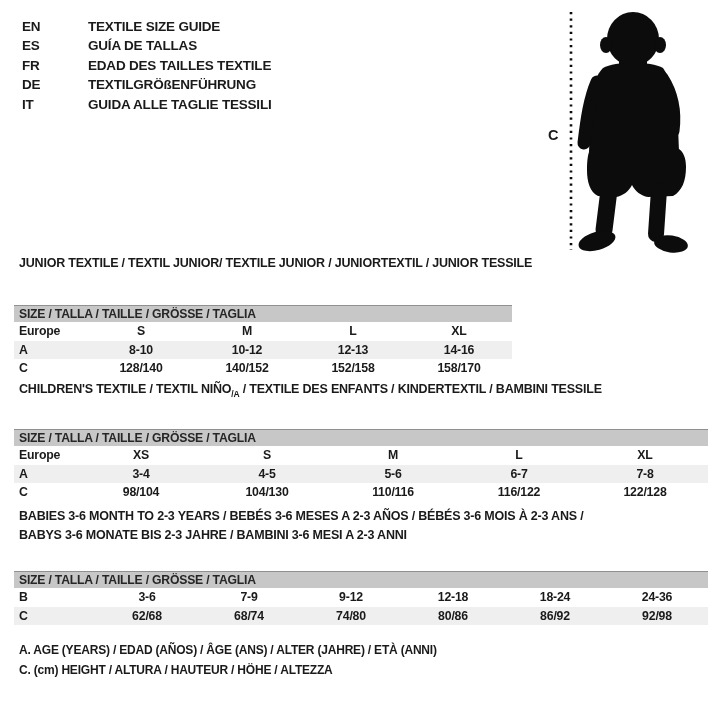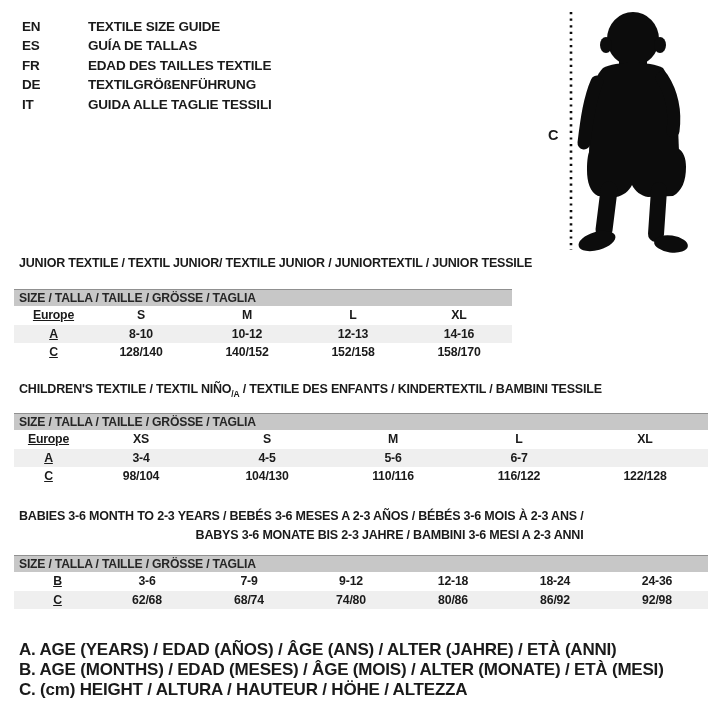--- a/index.html
+++ b/index.html
@@ -16,50 +16,51 @@
   
   .lang-list{left:22px;top:17px;}
   .lang-row{display:flex;line-height:19.4px;font-size:13.5px;gap:20px;}
   .lang-code{width:46px;}
 
   
   .figure-wrap{left:545px;top:0px;width:175px;height:255px;}
   .figure-c-label{left:548px;top:127px;font-size:14.5px;}
 
   
-  .section-heading{font-size:12.5px;white-space:nowrap;text-align:right;}
+  .section-heading{font-size:12.5px;white-space:nowrap;}
   .heading-junior{left:19px;top:256px;}
   .heading-children{left:19px;top:382px;}
   .heading-babies{left:19px;top:507px;line-height:18.5px;}
   .subscript{font-size:8.5px;vertical-align:sub;}
 
   
   .size-table{font-size:12.3px;}
   .tbl-junior{left:14px;top:289px;width:498px;}
   .tbl-children{left:14px;top:413px;width:694px;}
   .tbl-babies{left:14px;top:555px;width:694px;}
   .band{
     height:17px;line-height:17px;
     background:#c7c7c7;
     border-top:1px solid #909090;
     padding-left:5px;
     color:#262626;
     font-size:12.2px;
     box-sizing:border-box;
+    margin-top:16px;
   }
   .trow{display:grid;height:18.6px;line-height:18.6px;align-items:center;}
   .tbl-junior  .trow{grid-template-columns:74px repeat(4,1fr);}
   .tbl-children .trow{grid-template-columns:64px repeat(5,1fr);}
   .tbl-babies  .trow{grid-template-columns:82px repeat(6,1fr);}
   .trow.stripe{background:#efefef;}
   .cell{text-align:center;}
-  .cell.label{text-align:center;padding-left:5px;text-decoration:underline;}
-
-  
-  .notes{left:19px;top:640px;font-size:17px;line-height:20px;white-space:nowrap;}
+  .cell.label{text-align:left;padding-left:5px;}
+
+  
+  .notes{left:19px;top:640px;font-size:12px;line-height:20px;white-space:nowrap;}
 </style>
 </head>
 <body>
 
 <div class="abs lang-list">
   <div class="lang-row">
     <span class="lang-code">EN</span>
     <span>TEXTILE SIZE GUIDE</span>
   </div>
   <div class="lang-row">
@@ -151,20 +152,21 @@
     <span class="cell">M</span>
     <span class="cell">L</span>
     <span class="cell">XL</span>
   </div>
   <div class="trow stripe">
     <span class="cell label">A</span>
     <span class="cell">3-4</span>
     <span class="cell">4-5</span>
     <span class="cell">5-6</span>
     <span class="cell">6-7</span>
+    <span class="cell">7-8</span>
   </div>
   <div class="trow">
     <span class="cell label">C</span>
     <span class="cell">98/104</span>
     <span class="cell">104/130</span>
     <span class="cell">110/116</span>
     <span class="cell">116/122</span>
     <span class="cell">122/128</span>
   </div>
 </div>
@@ -191,15 +193,14 @@
     <span class="cell">68/74</span>
     <span class="cell">74/80</span>
     <span class="cell">80/86</span>
     <span class="cell">86/92</span>
     <span class="cell">92/98</span>
   </div>
 </div>
 
 <div class="abs notes">
   <div>A. AGE (YEARS) / EDAD (AÑOS) / ÂGE (ANS) / ALTER (JAHRE) / ETÀ (ANNI)</div>
-  <div>B. AGE (MONTHS) / EDAD (MESES) / ÂGE (MOIS) / ALTER (MONATE) / ETÀ (MESI)</div>
   <div>C. (cm) HEIGHT / ALTURA / HAUTEUR / HÖHE / ALTEZZA</div>
 </div>
 
 </body></html>

